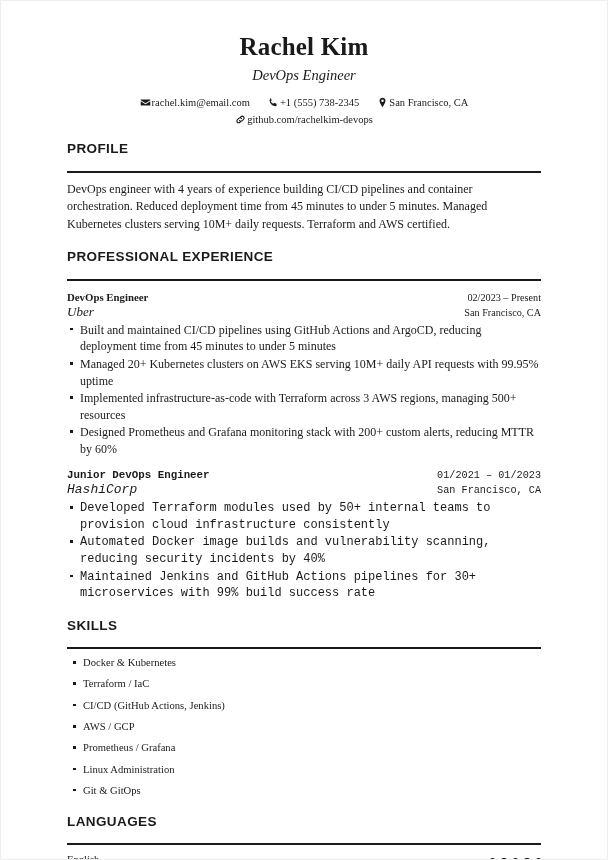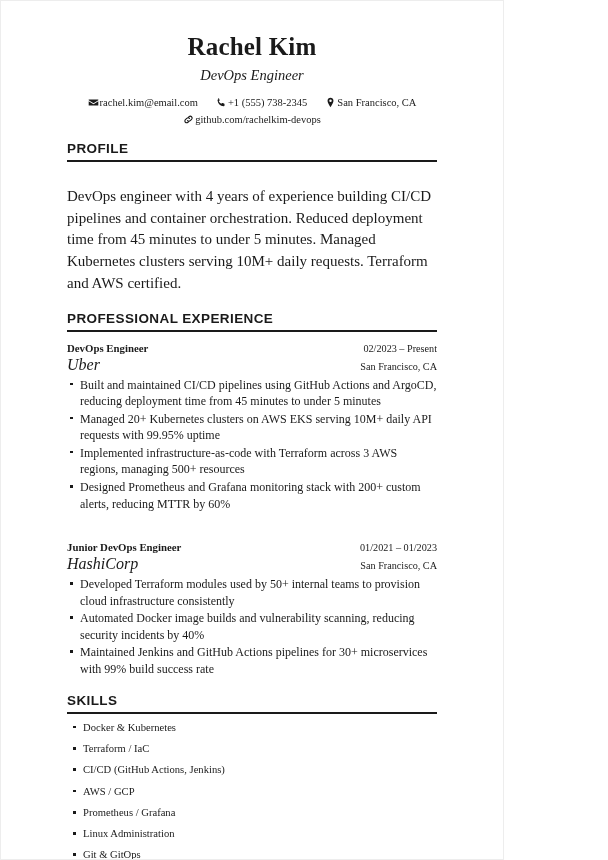--- a/index.html
+++ b/index.html
@@ -9,21 +9,21 @@
   }
   body {
     width: 608px;
     height: 860px;
     font-family: "Liberation Serif", "DejaVu Serif", serif;
     color: #1a1a1a;
     -webkit-font-smoothing: antialiased;
   }
   .page {
     position: relative;
-    width: 504px;
+    width: 608px;
     height: 860px;
     background: #ffffff;
     box-sizing: border-box;
     border: 1px solid #ededed;
     overflow: hidden;
   }
   .content {
     padding: 26px 66px 0 66px;
   }
 
@@ -68,36 +68,36 @@
   }
   .citem .ico svg { display: block; }
 
   
   .section { margin-top: 16px; }
   .sec-head {
     font-family: "Liberation Sans", "DejaVu Sans", sans-serif;
     font-size: 13.5px;
     font-weight: bold;
     letter-spacing: .4px;
-    padding-bottom: 3px;
+    padding-bottom: 14px;
     border-bottom: 2.2px solid #1a1a1a;
     line-height: 1.15;
   }
 
   
   .profile-text {
-    margin-top: 24px;
-    font-size: 15px;
+    margin-top: 8px;
+    font-size: 12px;
     line-height: 1.46;
     text-align: left;
   }
 
   
   .entry { margin-top: 9px; }
-  .entry + .entry { margin-top: 28px; }
+  .entry + .entry { margin-top: 11px; font-family: Liberation Mono, monospace; }
   .entry-top {
     display: flex;
     justify-content: space-between;
     align-items: baseline;
     gap: 12px;
   }
   .entry-role {
     font-size: 10.8px;
     font-weight: bold;
     line-height: 1.3;
@@ -107,21 +107,21 @@
     white-space: nowrap;
     line-height: 1.3;
   }
   .entry-sub {
     display: flex;
     justify-content: space-between;
     align-items: baseline;
     gap: 12px;
   }
   .entry-org {
-    font-size: 16px;
+    font-size: 13px;
     font-style: italic;
     line-height: 1.3;
   }
   .entry-loc {
     font-size: 10.2px;
     text-align: right;
     white-space: nowrap;
     line-height: 1.3;
   }
   ul.bullets {

